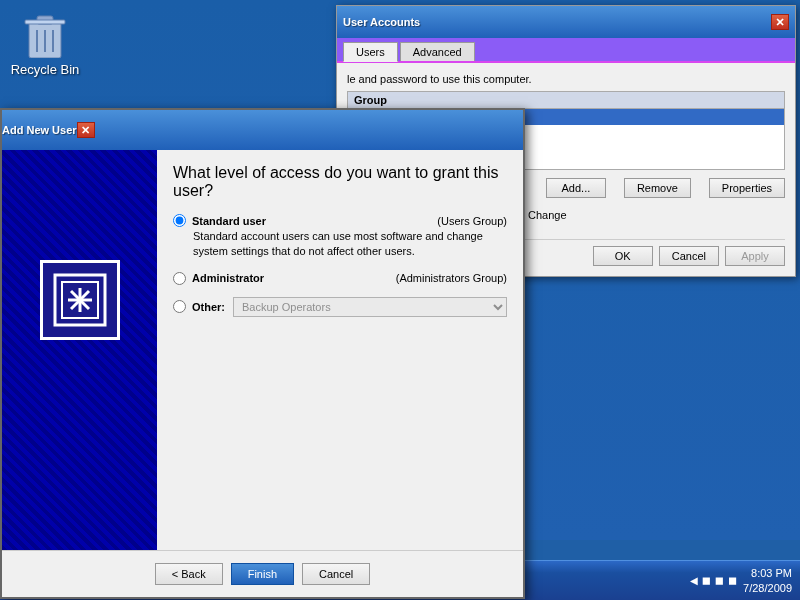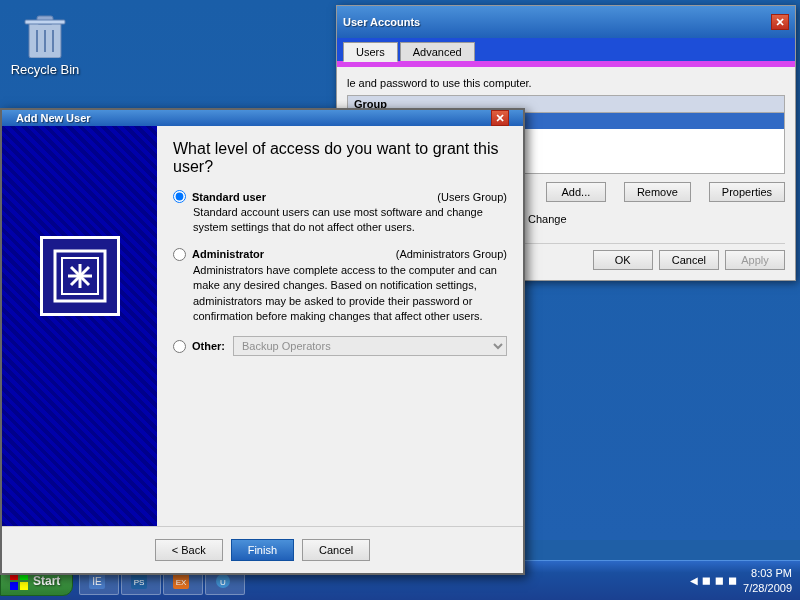--- a/index.html
+++ b/index.html
@@ -77,22 +77,22 @@
       font-size: 11px;
       cursor: pointer;
       display: flex;
       align-items: center;
       justify-content: center;
       font-weight: bold;
     }
 
     .tab-bar {
       display: flex;
-      background: #1d4ed8;
-      border-bottom: 6px solid #d946ef;
+      background: #8b5cf6;
+      border-bottom: 2px solid #d946ef;
       padding-top: 4px;
       padding-left: 6px;
     }
     .tab {
       padding: 3px 12px;
       border: 1px solid #999;
       border-bottom: none;
       cursor: pointer;
       font-size: 11px;
       margin-right: 2px;
@@ -202,25 +202,25 @@
       top: 108px;
       left: 0px;
       width: 525px;
       background: #f0f0f0;
       border: 2px solid #666;
       box-shadow: 3px 3px 10px rgba(0,0,0,0.6);
       z-index: 10;
     }
     .dialog-titlebar {
       background: linear-gradient(180deg, #4a90d9 0%, #2060b8 100%);
-      padding: 3px 14px;
-      display: flex;
-      align-items: center;
-      justify-content: space-between;
-      height: 16px;
+      padding: 3px 0;
+      display: flex;
+      align-items: center;
+      justify-content: flex-start;
+      height: 40px;
     }
     .dialog-title {
       color: white;
       font-size: 11px;
       font-weight: bold;
       text-shadow: 1px 1px 1px rgba(0,0,0,0.5);
     }
     .dialog-close-btn {
       width: 18px;
       height: 16px;
@@ -526,21 +526,20 @@
           </div>
           <div class="radio-desc">Standard account users can use most software and change system settings that do not affect other users.</div>
         </div>
 
         <div class="radio-option">
           <div class="radio-label-row">
             <input type="radio" class="radio-input" name="access_level" style="">
             <span class="radio-label">Administrator</span>
             <span class="radio-group-label">(Administrators Group)</span>
           </div>
-          <div class="radio-desc">Administrators have complete access to the computer and can make any desired changes. Based on notification settings, administrators may be asked to provide their password or confirmation before making changes that affect other users.</div>
         </div>
 
         <div class="other-row">
           <input type="radio" class="radio-input" name="access_level" style="">
           <span class="other-label">Other:</span>
           <select class="other-select" disabled="">
             <option>Backup Operators</option>
           </select>
         </div>
       </div>

